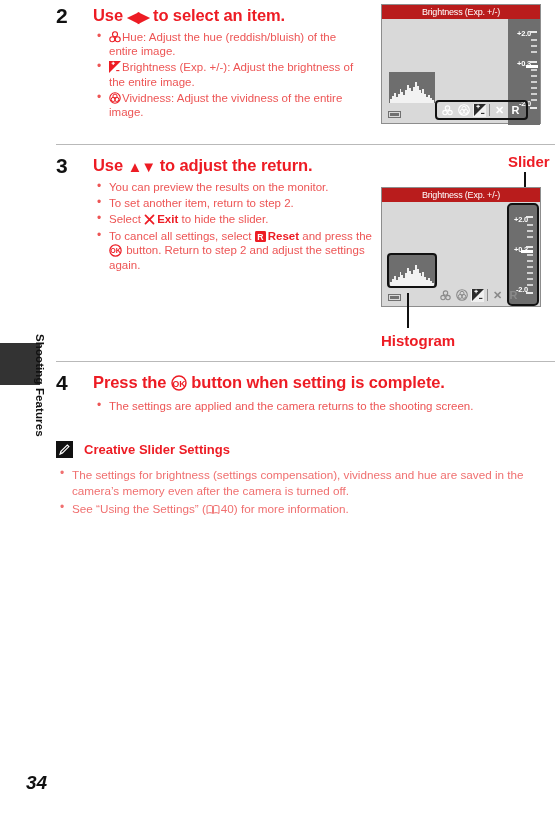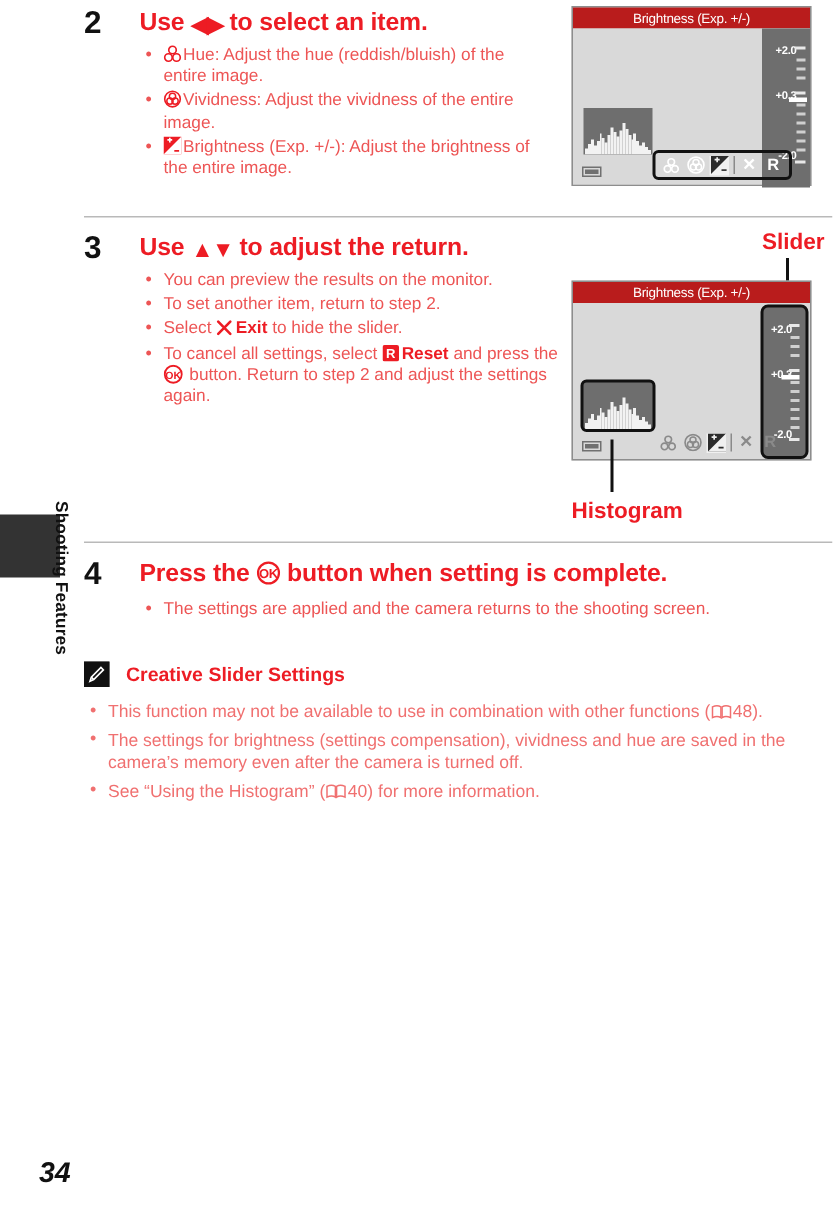--- a/index.html
+++ b/index.html
@@ -404,36 +404,36 @@
             <svg width="12" height="12" viewBox="0 0 12 12">
               <circle cx="6" cy="3.3" r="2.5" fill="none" stroke="#ed1c24" stroke-width="1.1"></circle>
               <circle cx="3.3" cy="8.3" r="2.5" fill="none" stroke="#ed1c24" stroke-width="1.1"></circle>
               <circle cx="8.7" cy="8.3" r="2.5" fill="none" stroke="#ed1c24" stroke-width="1.1"></circle>
             </svg>
           </span><span>Hue: Adjust the hue (reddish/bluish) of the entire image.</span>
         </li>
         <li>
           <span class="ic">
             <svg width="12" height="12" viewBox="0 0 12 12">
+              <rect x="0" y="0" width="12" height="12" fill="#ed1c24"></rect>
+              <path d="M0 12 L12 0 L12 12 Z" fill="#ffffff"></path>
+              <path d="M2.6 2.2 h3.2 M4.2 0.8 v3.2" stroke="#ffffff" stroke-width="1.1"></path>
+              <path d="M7.2 9.6 h3.2" stroke="#ed1c24" stroke-width="1.1"></path>
+            </svg>
+          </span><span>Brightness (Exp. +/-): Adjust the brightness of the entire image.</span>
+        </li>
+        <li>
+          <span class="ic">
+            <svg width="12" height="12" viewBox="0 0 12 12">
               <circle cx="6" cy="6" r="5.2" fill="none" stroke="#ed1c24" stroke-width="1.1"></circle>
               <circle cx="6" cy="4.2" r="2.1" fill="none" stroke="#ed1c24" stroke-width="1"></circle>
               <circle cx="4.3" cy="7.4" r="2.1" fill="none" stroke="#ed1c24" stroke-width="1"></circle>
               <circle cx="7.7" cy="7.4" r="2.1" fill="none" stroke="#ed1c24" stroke-width="1"></circle>
             </svg>
           </span><span>Vividness: Adjust the vividness of the entire image.</span>
-        </li>
-        <li>
-          <span class="ic">
-            <svg width="12" height="12" viewBox="0 0 12 12">
-              <rect x="0" y="0" width="12" height="12" fill="#ed1c24"></rect>
-              <path d="M0 12 L12 0 L12 12 Z" fill="#ffffff"></path>
-              <path d="M2.6 2.2 h3.2 M4.2 0.8 v3.2" stroke="#ffffff" stroke-width="1.1"></path>
-              <path d="M7.2 9.6 h3.2" stroke="#ed1c24" stroke-width="1.1"></path>
-            </svg>
-          </span><span>Brightness (Exp. +/-): Adjust the brightness of the entire image.</span>
         </li>
       </ul>
     </div>
 
     <div class="cam cam1" style="left:325px; top:4px;">
       <div class="cam-title">Brightness (Exp. +/-)</div>
       <div class="cam-body">
 
         <div class="slider-col">
           <div class="s-lab top">+2.0</div>
@@ -648,26 +648,22 @@
     <div class="note">
       <div class="note-icon">
         <svg width="17" height="17" viewBox="0 0 17 17">
           <rect width="17" height="17" fill="#111111"></rect>
           <path d="M4 13.2 L4.9 10.4 L11.3 4 L12.9 5.6 L6.5 12 Z" fill="none" stroke="#ffffff" stroke-width="1.1"></path>
           <path d="M4.9 10.4 L6.5 12" stroke="#ffffff" stroke-width="1"></path>
         </svg>
       </div>
       <div class="note-title">Creative Slider Settings</div>
       <ul class="note-list">
-        <li><span>This function may not be available to use in combination with other functions (</span><span class="ic" style="width:14px;vertical-align:-2px;"><svg width="14" height="11" viewBox="0 0 14 11">
-                <path d="M1 2.2 C3 1.2 5 1.2 6.6 2.2 L6.6 9.4 C5 8.4 3 8.4 1 9.4 Z" fill="none" stroke="#f07070" stroke-width="1"></path>
-                <path d="M13 2.2 C11 1.2 9 1.2 7.4 2.2 L7.4 9.4 C9 8.4 11 8.4 13 9.4 Z" fill="none" stroke="#f07070" stroke-width="1"></path>
-              </svg></span><span>48</span><span>).</span></li>
         <li>The settings for brightness (settings compensation), vividness and hue are saved in the camera’s memory even after the camera is turned off.</li>
-        <li><span>See “Using the Histogram” (</span><span class="ic" style="width:14px;vertical-align:-2px;"><svg width="14" height="11" viewBox="0 0 14 11">
+        <li><span>See “Using the Settings” (</span><span class="ic" style="width:14px;vertical-align:-2px;"><svg width="14" height="11" viewBox="0 0 14 11">
                 <path d="M1 2.2 C3 1.2 5 1.2 6.6 2.2 L6.6 9.4 C5 8.4 3 8.4 1 9.4 Z" fill="none" stroke="#f07070" stroke-width="1"></path>
                 <path d="M13 2.2 C11 1.2 9 1.2 7.4 2.2 L7.4 9.4 C9 8.4 11 8.4 13 9.4 Z" fill="none" stroke="#f07070" stroke-width="1"></path>
               </svg></span><span>40</span><span>) for more information.</span></li>
       </ul>
     </div>
 
   </div>
 </div>
 
 </body></html>

